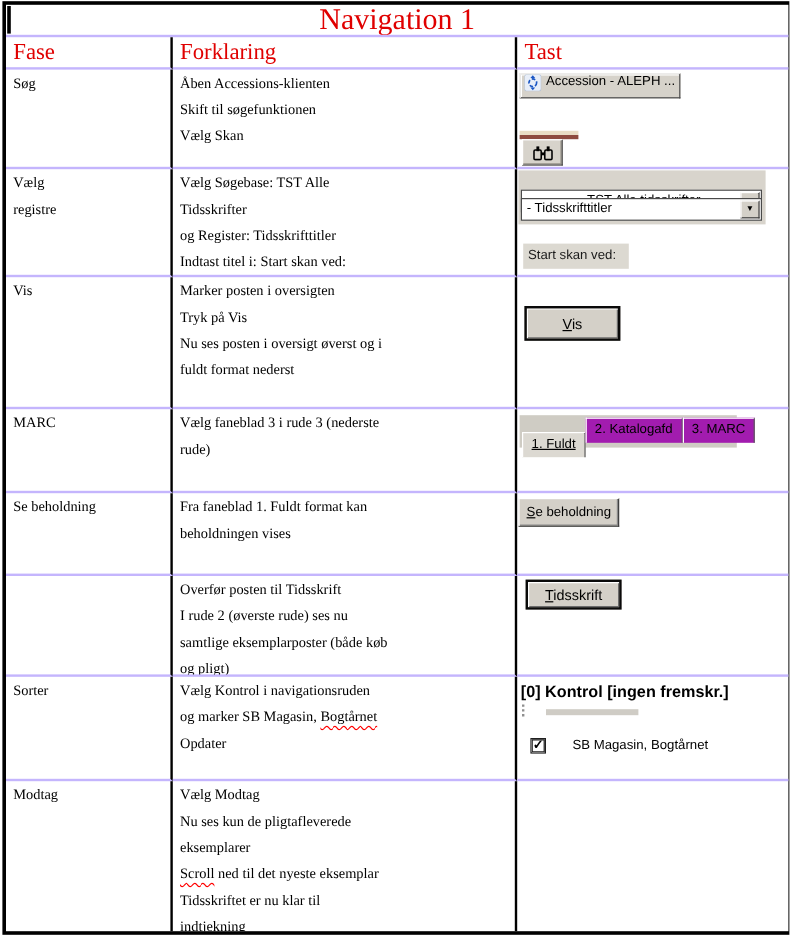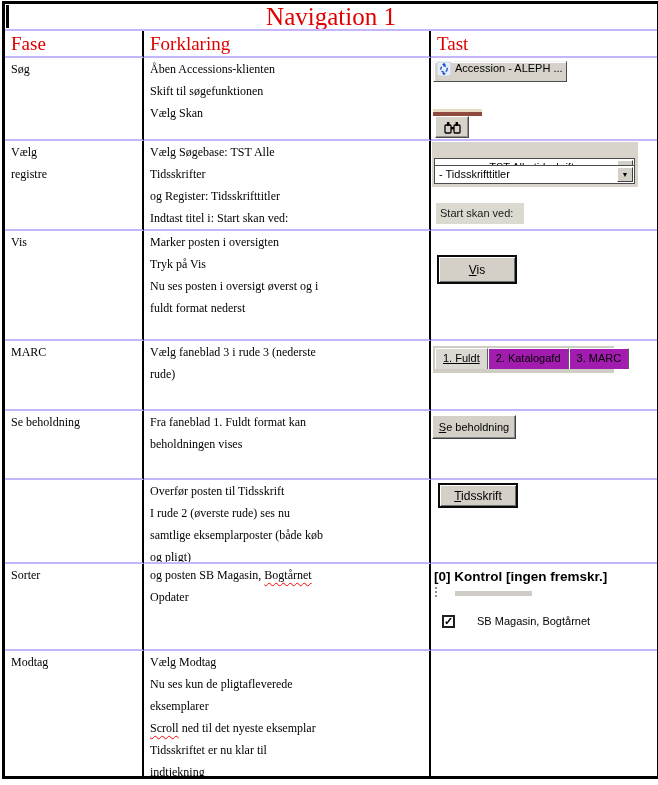--- a/index.html
+++ b/index.html
@@ -55,21 +55,21 @@
     border-color:#fff #404040 #404040 #fff;box-shadow:inset -1px -1px 0 #8a8a8a;
     display:flex;align-items:center;justify-content:center;font-size:11px;box-sizing:border-box;}
   .key{text-decoration:underline;}
 
   
   .tab-strip{position:absolute;left:2px;top:5px;width:181px;height:27px;background:#cfccc4;
     padding:2px 0 0 2px;box-sizing:border-box;display:flex;}
   .tab{height:21px;padding:0 7px;background:#a21caf;border:1px solid;
     border-color:#fff #5f5f5f #5f5f5f #fff;border-bottom:none;box-sizing:border-box;
     font-size:11px;line-height:19px;white-space:nowrap;}
-  .tab.active{background:#dcd9d2;}
+  .tab.active{background:#dcd9d2;margin-top:12px;}
   .tab.active span{text-decoration:underline;}
 
   
   .kontrol-header{position:absolute;left:3px;top:5px;font-size:13.5px;font-weight:bold;
     white-space:nowrap;color:#000;}
   .kontrol-bar{position:absolute;left:24px;top:27px;width:77px;height:5px;background:#cfccc5;}
   .kontrol-tick{position:absolute;left:4px;top:23px;width:0;height:10px;
     border-left:2px dotted #8f8f8f;}
   .checkbox-row{position:absolute;left:11px;top:50px;display:flex;align-items:center;}
   .checkbox{width:13px;height:13px;background:#fff;border:1px solid #1f1f1f;
@@ -192,21 +192,22 @@
       <div>og pligt)</div>
     </div>
     <div class="cell tast-cell ui">
       <div class="btn-default" style="left:7px;top:3px;width:80px;height:25px;">
         <span><span class="key">T</span><span>idsskrift</span></span>
       </div>
     </div>
 
     <div class="cell c1 fase">Sorter</div>
     <div class="cell c2 fork">
-      <div><span>og posten SB Magasin, </span><span class="wavy">Bogtårnet</span></div>
+      <div>Vælg Kontrol i navigationsruden</div>
+      <div><span>og marker SB Magasin, </span><span class="wavy">Bogtårnet</span></div>
       <div>Opdater</div>
     </div>
     <div class="cell tast-cell ui">
       <div class="kontrol-header">[0] Kontrol [ingen fremskr.]</div>
       <div class="kontrol-tick"></div>
       <div class="kontrol-bar"></div>
       <div class="checkbox-row">
         <span class="checkbox">
             <span>✓</span>
           </span>

